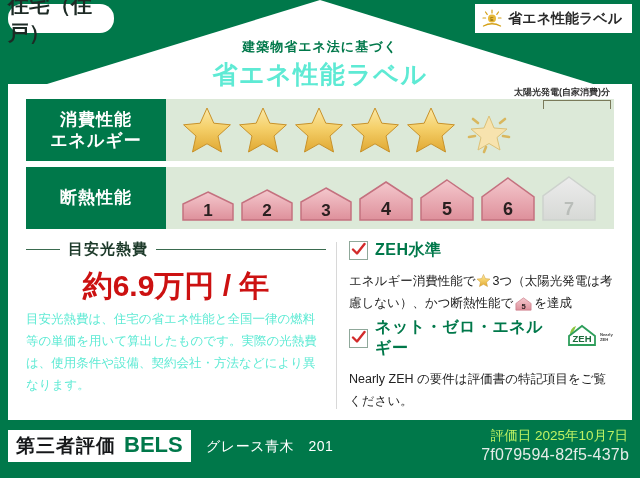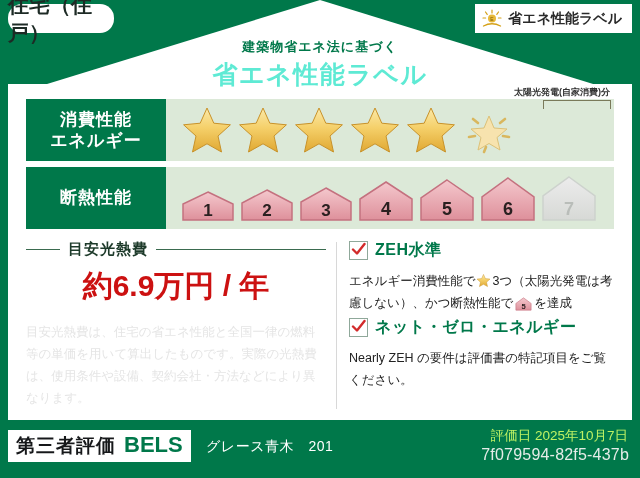--- a/index.html
+++ b/index.html
@@ -223,23 +223,23 @@
   }
   .cost-value {
     text-align: center;
     font-size: 30px;
     font-weight: bold;
     color: #cc1111;
     margin-top: 7px;
     letter-spacing: 0px;
   }
   .cost-note {
-    margin-top: 15px;
+    margin-top: 2px;
     font-size: 12.5px;
-    color: #e5e5e5;
+    color: #5eead4;
     line-height: 1.75;
     letter-spacing: 0px;
   }
 
   .check-item { margin-bottom: 3px; }
   .check-head {
     display: flex;
     align-items: center;
     gap: 7px;
   }
@@ -524,20 +524,29 @@
         </div>
 
         <div class="check-item">
           <div class="check-head">
             <span class="checkbox">
               <svg width="15" height="15" viewBox="0 0 15 15">
                 <path d="M2 7.5 L6 11.5 L13.5 2" stroke="#d22b2b" stroke-width="2.4" fill="none" stroke-linecap="round" stroke-linejoin="round"></path>
               </svg>
             </span>
             <span class="check-title">ネット・ゼロ・エネルギー</span>
+            <span class="zeh-logo">
+              <svg width="50" height="26" viewBox="0 0 50 26">
+                <path d="M6 12 Q6 5 12 3 Q10 9 6 12 Z" fill="#8cc63f"></path>
+                <path d="M5 13 L18 3 L31 13 L31 22 L5 22 Z" fill="none" stroke="#2e9e5b" stroke-width="1.8"></path>
+                <text x="18" y="18.5" text-anchor="middle" font-size="9.5" font-weight="bold" fill="#1d6b3c" font-family="'Liberation Sans',sans-serif">ZEH</text>
+                <text x="36" y="13" font-size="4.2" font-weight="bold" fill="#444" font-family="'Liberation Sans',sans-serif">Nearly</text>
+                <text x="36" y="18" font-size="4.2" font-weight="bold" fill="#444" font-family="'Liberation Sans',sans-serif">ZEH</text>
+              </svg>
+            </span>
           </div>
           <div class="check-desc">Nearly ZEH の要件は評価書の特記項目をご覧ください。</div>
         </div>
 
       </div>
     </div>
   </div>
 
   <div class="footer">
     <div class="bels-badge">

